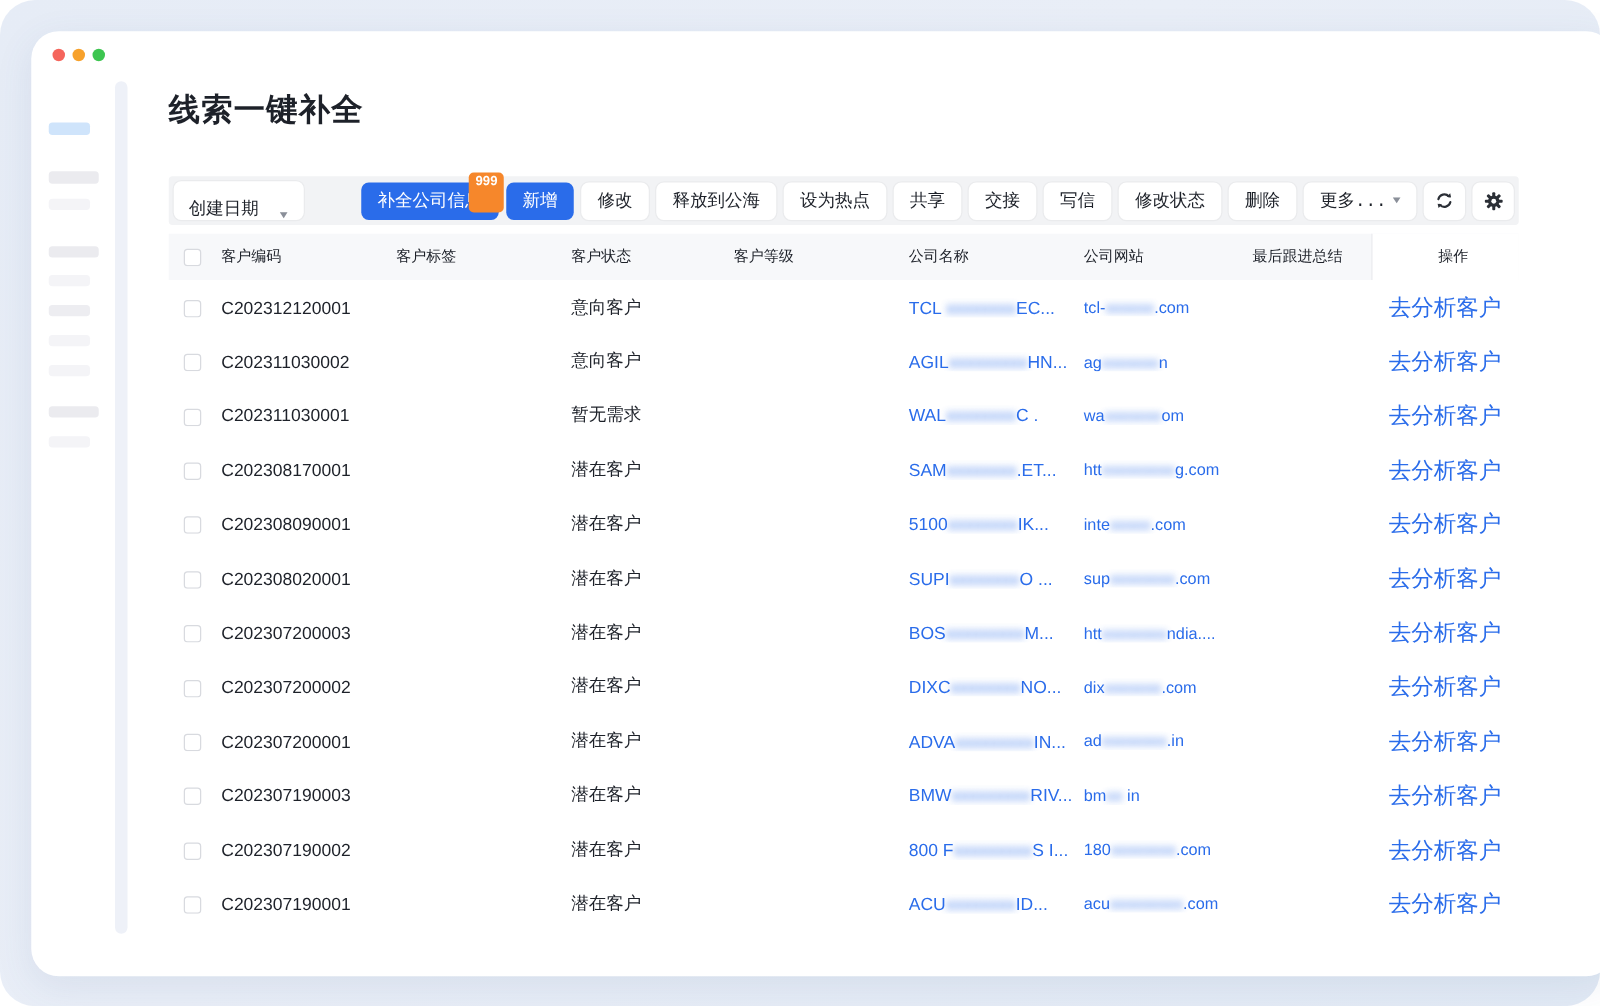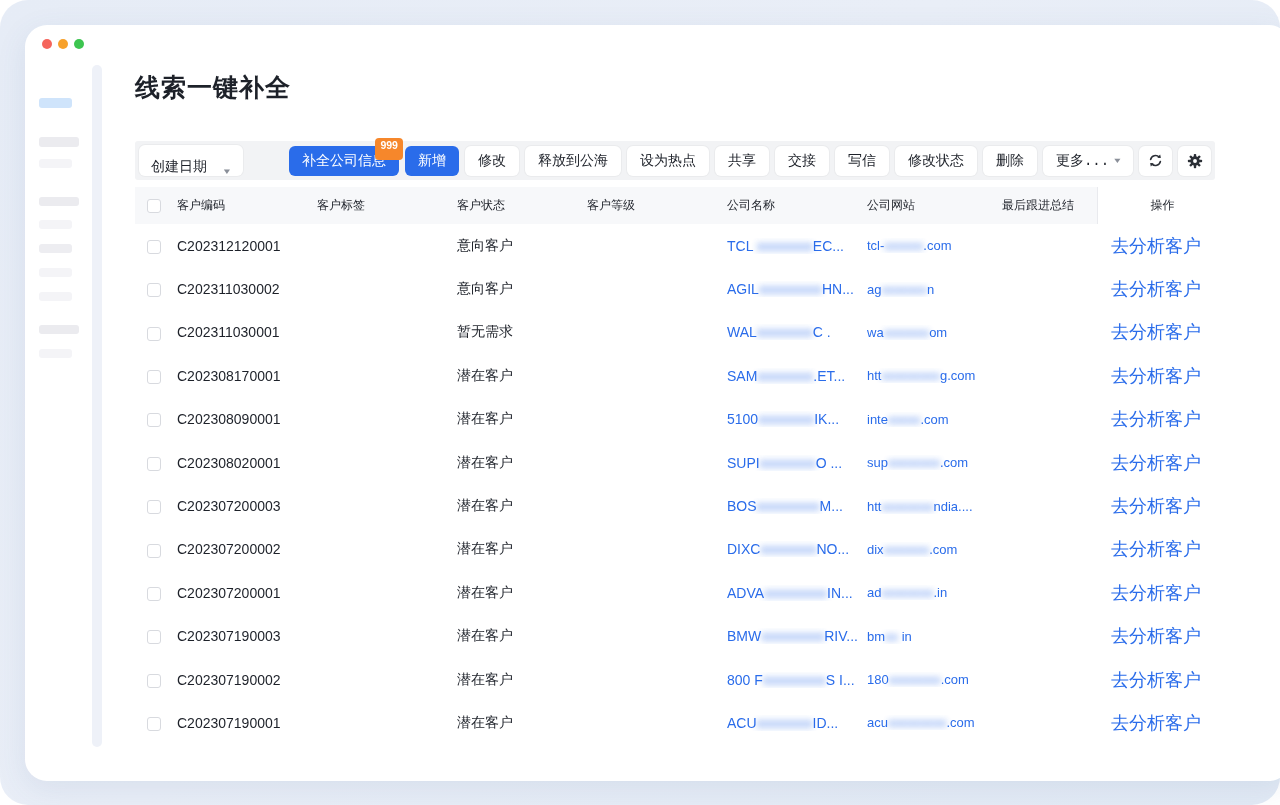--- a/index.html
+++ b/index.html
@@ -33,21 +33,21 @@
     display:flex; align-items:flex-end; gap:16px; padding:0 12px; font-size:14px; color:var(--text);
     box-shadow:0 0 0 1px rgba(0,0,0,.03); cursor:pointer; }
   .caret { font-size:8px; color:#8a8f99; transform:scaleX(1.3); }
   .spacer { flex:1; }
   .btn-group { display:flex; align-items:center; gap:6px; }
   .btn { position:relative; height:30px; border:none; border-radius:6px; padding:0 13px;
     font-size:14px; font-family:inherit; cursor:pointer; display:flex; align-items:center; gap:6px; white-space:nowrap; }
   .btn-default { background:#fff; color:var(--text); box-shadow:0 0 0 1px rgba(0,0,0,.03);font-family:Liberation Mono, monospace; }
   .btn-primary { background:var(--primary); color:#fff; }
   .badge { position:absolute; top:-8px; right:-4px; background:var(--badge); color:#fff;
-    font-size:10.5px; line-height:1; padding:2px 5px 10px; border-radius:4px; font-weight:700;margin-left:24px; }
+    font-size:10.5px; line-height:1; padding:2px 5px 20px; border-radius:4px; font-weight:700;margin-left:24px; }
   .icon-btn { width:33px; height:30px; background:#fff; border:none; border-radius:6px;
     display:flex; align-items:center; justify-content:center; cursor:pointer;
     box-shadow:0 0 0 1px rgba(0,0,0,.03); }
 
   
   .grid { display:grid; grid-template-columns:32px 140px 140px 130px 140px 140px 135px 105px 118px; align-items:center; }
   .thead { margin-top:7px; height:37px; background:var(--header-bg); font-size:12px; font-weight:500; color:var(--text); }
   .thead .cell { padding-left:10px; }
   .thead .cell.cb { padding-left:12px; }
   .thead .cell.ops { background:#fff; height:37px; display:flex; align-items:center; justify-content:center;

